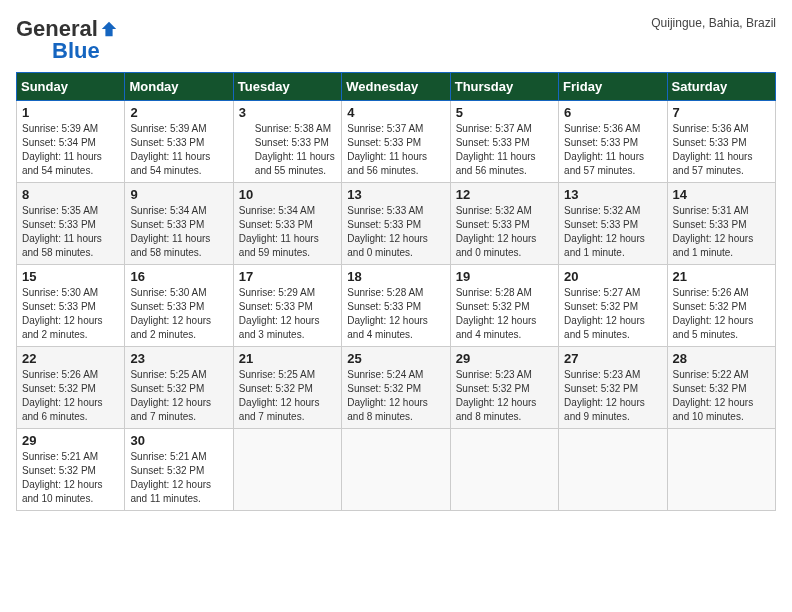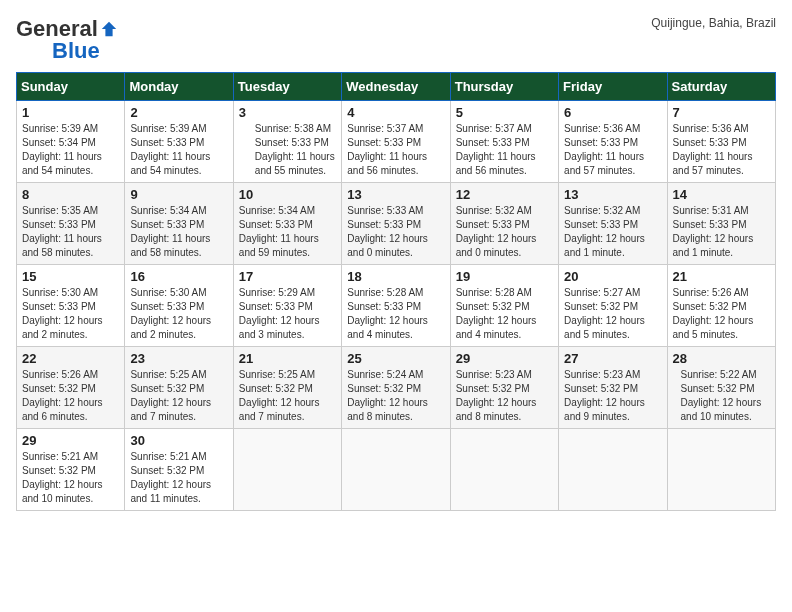--- a/index.html
+++ b/index.html
@@ -313,21 +313,21 @@
         </td>
         <td>
           <span class="day-number">27</span>
           <div class="day-info" style="white-space: pre-line;">Sunrise: 5:23 AM
 Sunset: 5:32 PM
 Daylight: 12 hours
 and 9 minutes.</div>
         </td>
         <td>
           <span class="day-number">28</span>
-          <div class="day-info" style="white-space: pre-line; margin-left: 8px;">Sunrise: 5:22 AM
+          <div class="day-info" style="white-space: pre-line;">Sunrise: 5:22 AM
 Sunset: 5:32 PM
 Daylight: 12 hours
 and 10 minutes.</div>
         </td>
       </tr>
       <tr>
         <td>
           <span class="day-number">29</span>
           <div class="day-info" style="white-space: pre-line;">Sunrise: 5:21 AM
 Sunset: 5:32 PM

